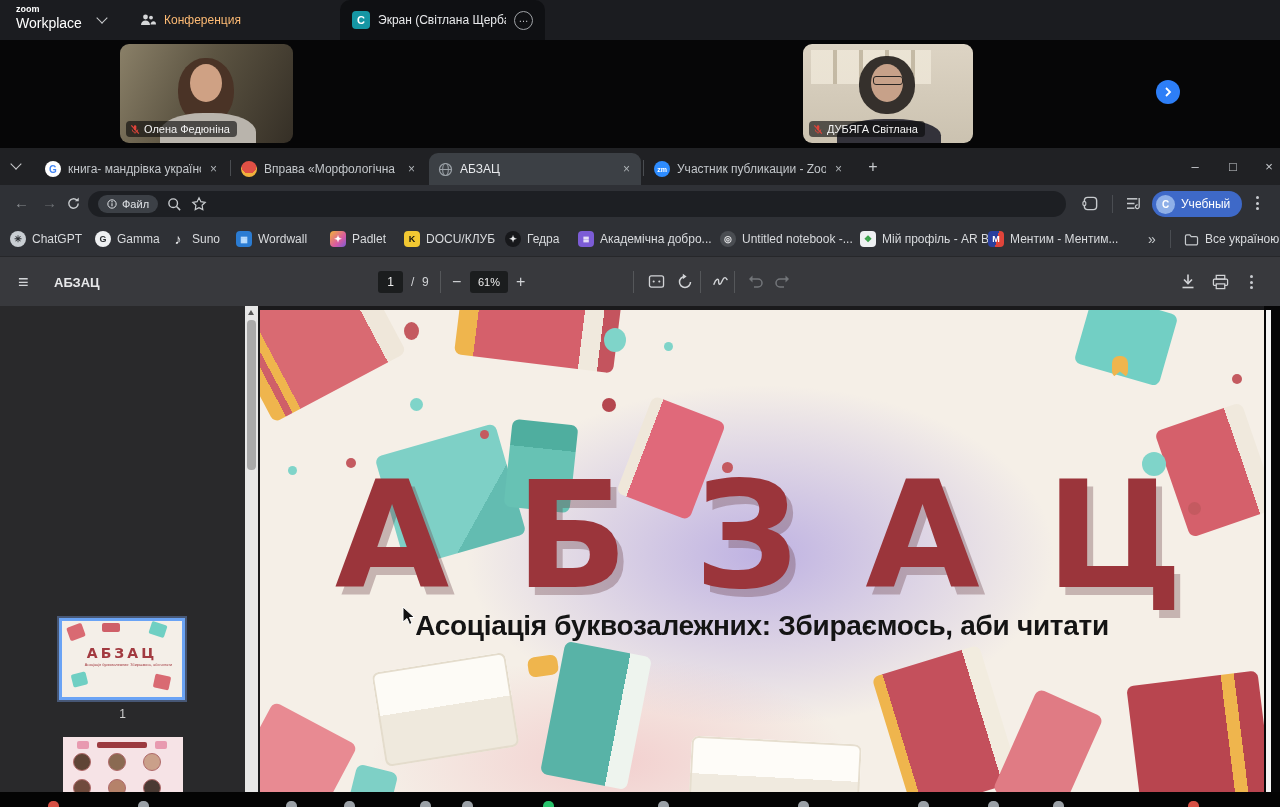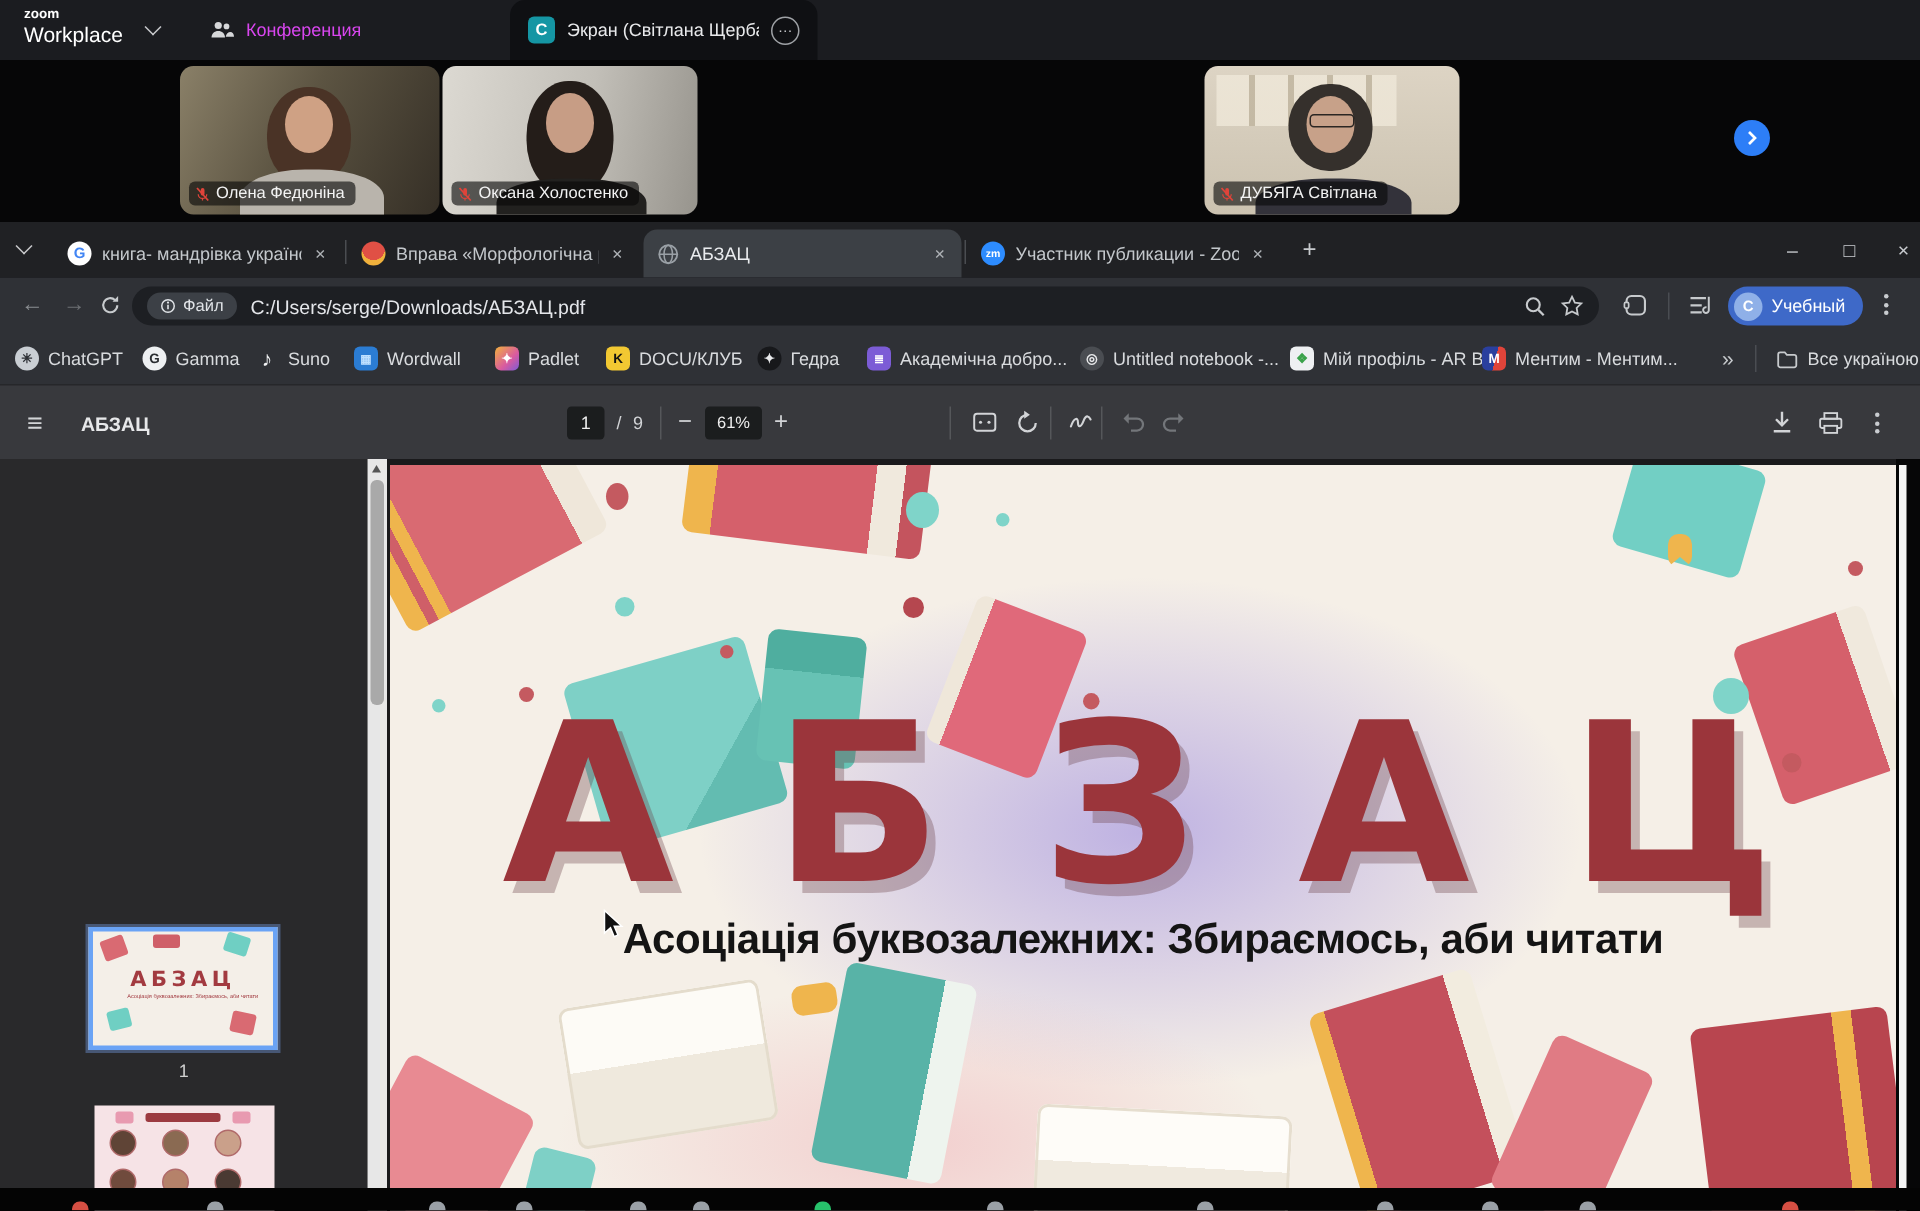--- a/index.html
+++ b/index.html
@@ -7,21 +7,21 @@
   #app{position:relative;width:1280px;height:807px;overflow:hidden;background:#060607;}
   .abs{position:absolute;}
 
   
   #ztop{position:absolute;left:0;top:0;width:1280px;height:40px;background:#1b1c20;}
   .zbrand{position:absolute;left:16px;top:5px;color:#fff;line-height:1;}
   .zbrand .zt{font-size:9px;font-weight:700;display:block;}
   .zbrand .zb{font-size:14px;font-weight:400;display:block;margin-top:2px;}
   .chev{display:inline-block;width:7px;height:7px;border-right:1.6px solid #c9cacd;border-bottom:1.6px solid #c9cacd;transform:rotate(45deg);}
   .zchev{position:absolute;left:98px;top:14px;}
-  .zmeet{position:absolute;left:140px;top:0;height:40px;display:flex;align-items:center;gap:8px;color:#d946ef;font-size:12px;}
+  .zmeet{position:absolute;left:140px;top:0;height:40px;display:flex;align-items:center;gap:8px;color:#fdba74;font-size:12px;}
   .zstab{position:absolute;left:340px;top:0;width:205px;height:40px;background:#0f1013;border-radius:10px 10px 0 0;display:flex;align-items:center;gap:8px;padding:0 12px;box-sizing:border-box;}
   .zsav{width:18px;height:18px;border-radius:4px;background:#1596a4;color:#fff;font-size:11px;font-weight:700;display:flex;align-items:center;justify-content:center;}
   .zstab .lbl{font-size:12px;color:#e8e9eb;flex:1;white-space:nowrap;overflow:hidden;}
   .zopts{width:17px;height:17px;border:1.4px solid #9fa2a6;border-radius:50%;color:#c7c9cc;font-size:10px;line-height:14px;text-align:center;}
 
   
   #vstrip{position:absolute;left:0;top:40px;width:1280px;height:108px;background:#060607;}
   .vt{position:absolute;top:4px;height:99px;border-radius:9px;overflow:hidden;text-decoration:underline;}
   .vname{position:absolute;left:6px;bottom:6px;background:rgba(8,8,8,.62);border-radius:4px;padding:2px 7px 2px 4px;display:flex;align-items:center;gap:4px;font-size:11px;color:#f3f3f3;white-space:nowrap;}
   .head{position:absolute;border-radius:50%;}
@@ -134,34 +134,20 @@
       <div class="vname">
         <svg width="10" height="11" viewBox="0 0 12 12">
             <rect x="4.6" y="1" width="3" height="6" rx="1.5" fill="#e0443a"></rect>
             <path d="M2.6 6a3.4 3.4 0 0 0 6.8 0" stroke="#e0443a" fill="none"></path>
             <line x1="6" y1="9.4" x2="6" y2="11" stroke="#e0443a"></line>
             <line x1="1.6" y1="1" x2="10.6" y2="11" stroke="#e0443a" stroke-width="1.4"></line>
           </svg>
         <span>Олена Федюніна</span>
       </div>
     </div>
-    <div class="vt v2">
-      <div class="hair" style="left:56px;top:10px;width:58px;height:76px;background:#241d19;"></div>
-      <div class="head" style="left:69px;top:18px;width:32px;height:40px;background:#c79d85;"></div>
-      <div class="bod" style="left:36px;bottom:-12px;width:100px;height:36px;background:#22211f;"></div>
-      <div class="vname">
-        <svg width="10" height="11" viewBox="0 0 12 12">
-            <rect x="4.6" y="1" width="3" height="6" rx="1.5" fill="#e0443a"></rect>
-            <path d="M2.6 6a3.4 3.4 0 0 0 6.8 0" stroke="#e0443a" fill="none"></path>
-            <line x1="6" y1="9.4" x2="6" y2="11" stroke="#e0443a"></line>
-            <line x1="1.6" y1="1" x2="10.6" y2="11" stroke="#e0443a" stroke-width="1.4"></line>
-          </svg>
-        <span>Оксана Холостенко</span>
-      </div>
-    </div>
     <div class="vt v5">
       <div class="shelf"></div>
       <div class="hair" style="left:56px;top:12px;width:56px;height:58px;background:#35302c;"></div>
       <div class="head" style="left:68px;top:20px;width:32px;height:38px;background:#c7a189;"></div>
       <div class="abs" style="left:70px;top:32px;width:28px;height:7px;border:1.5px solid #2a2623;border-radius:3px;background:transparent;"></div>
       <div class="bod" style="left:34px;bottom:-12px;width:104px;height:36px;background:#33323a;"></div>
       <div class="vname">
         <svg width="10" height="11" viewBox="0 0 12 12">
             <rect x="4.6" y="1" width="3" height="6" rx="1.5" fill="#e0443a"></rect>
             <path d="M2.6 6a3.4 3.4 0 0 0 6.8 0" stroke="#e0443a" fill="none"></path>
@@ -221,21 +207,20 @@
       </svg>
     <div class="pill">
       <span class="chipfile">
         <svg width="10" height="10" viewBox="0 0 12 12">
             <circle cx="6" cy="6" r="5" fill="none" stroke="#dfe2e6" stroke-width="1.2"></circle>
             <line x1="6" y1="5" x2="6" y2="8.6" stroke="#dfe2e6" stroke-width="1.3"></line>
             <circle cx="6" cy="3.2" r=".9" fill="#dfe2e6"></circle>
           </svg>
         <span>Файл</span>
       </span>
-      <span class="urltxt">C:/Users/serge/Downloads/АБЗАЦ.pdf</span>
       <svg class="pillic" width="15" height="15" viewBox="0 0 16 16">
           <circle cx="6.6" cy="6.6" r="4.6" fill="none" stroke="#c7cacd" stroke-width="1.5"></circle>
           <line x1="10.2" y1="10.2" x2="14" y2="14" stroke="#c7cacd" stroke-width="1.6"></line>
         </svg>
       <svg class="pillic" width="16" height="16" viewBox="0 0 16 16">
           <path d="M8 1.8l1.9 3.9 4.3.6-3.1 3 .7 4.3L8 11.6l-3.8 2 .7-4.3-3.1-3 4.3-.6z" fill="none" stroke="#c7cacd" stroke-width="1.2"></path>
         </svg>
     </div>
     <svg class="abs" style="left:1082px;top:10px;" width="17" height="17" viewBox="0 0 18 18">
         <rect x="2.5" y="2.5" width="13" height="13" rx="3.5" fill="none" stroke="#c7cacd" stroke-width="1.5"></rect>

